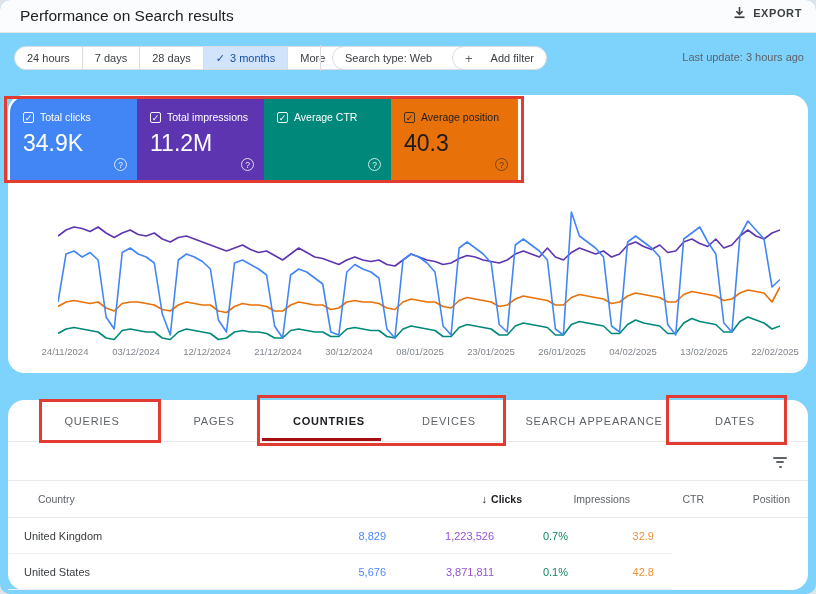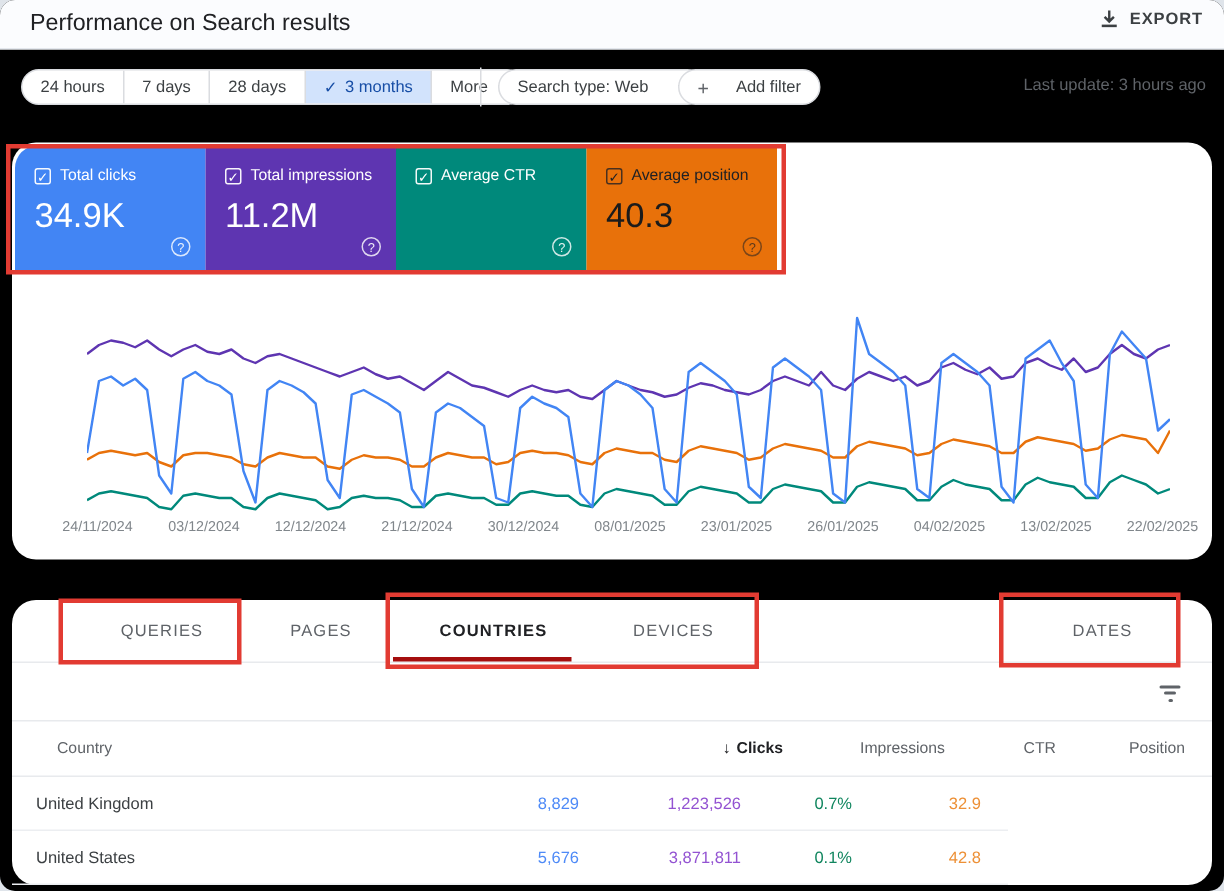--- a/index.html
+++ b/index.html
@@ -1,17 +1,17 @@
 <!DOCTYPE html>
 <html><head>
 <meta charset="utf-8">
 <style>
   html,body{margin:0;padding:0;background:#dfe4ea;}
   *{box-sizing:border-box;font-family:"Liberation Sans","DejaVu Sans",sans-serif;}
-  .stage{position:relative;width:816px;height:594px;background:#000000;border-radius:10px;overflow:hidden;margin:0 auto;}
+  .stage{position:relative;width:816px;height:594px;background:#7dd3fc;border-radius:10px;overflow:hidden;margin:0 auto;}
 
   
   .topbar{position:absolute;left:0;top:0;width:816px;height:33px;background:#fbfcfe;border-bottom:1px solid #e4e8ee;}
   .page-title{position:absolute;left:20px;top:7px;font-size:15.5px;color:#202124;}
   .export-btn{position:absolute;right:14px;top:6px;display:flex;align-items:center;gap:7px;color:#3c4043;font-size:11px;font-weight:bold;letter-spacing:.6px;cursor:pointer;}
   .dl-icon svg{display:block;}
 
   
   .filter-row{position:absolute;left:0;top:34px;width:816px;height:48px;}
   .seg-group{position:absolute;left:14px;top:12px;display:flex;height:24px;border:1px solid #dadce0;border-radius:13px;background:#fff;overflow:hidden;}
@@ -180,24 +180,25 @@
       <span class="x-label" style="left:483px">23/01/2025</span>
       <span class="x-label" style="left:554px">26/01/2025</span>
       <span class="x-label" style="left:625px">04/02/2025</span>
       <span class="x-label" style="left:696px">13/02/2025</span>
       <span class="x-label" style="left:767px">22/02/2025</span>
     </div>
   </div>
 
   <div class="table-card">
     <div class="tab-row">
-      <div class="tab" style="left:100px">QUERIES</div>
+      <div class="tab" style="left:84px">QUERIES</div>
       <div class="tab" style="left:206px">PAGES</div>
       <div class="tab active" style="left:321px">COUNTRIES</div>
       <div class="tab" style="left:441px">DEVICES</div>
+      <div class="tab" style="left:586px">SEARCH APPEARANCE</div>
       <div class="tab" style="left:727px">DATES</div>
       <div class="tab-underline"></div>
     </div>
 
     <div class="tools-row">
       <div class="filter-icon">
         <span class="fi1"></span>
           <span class="fi2"></span>
           <span class="fi3"></span>
       </div>

